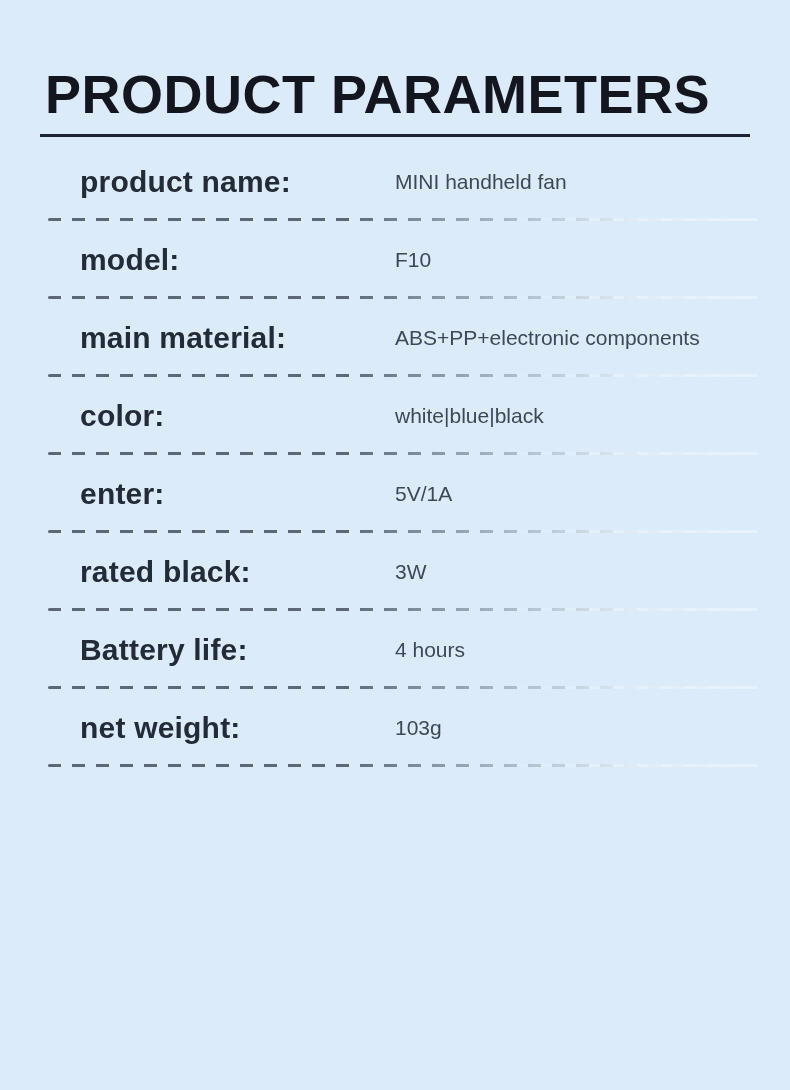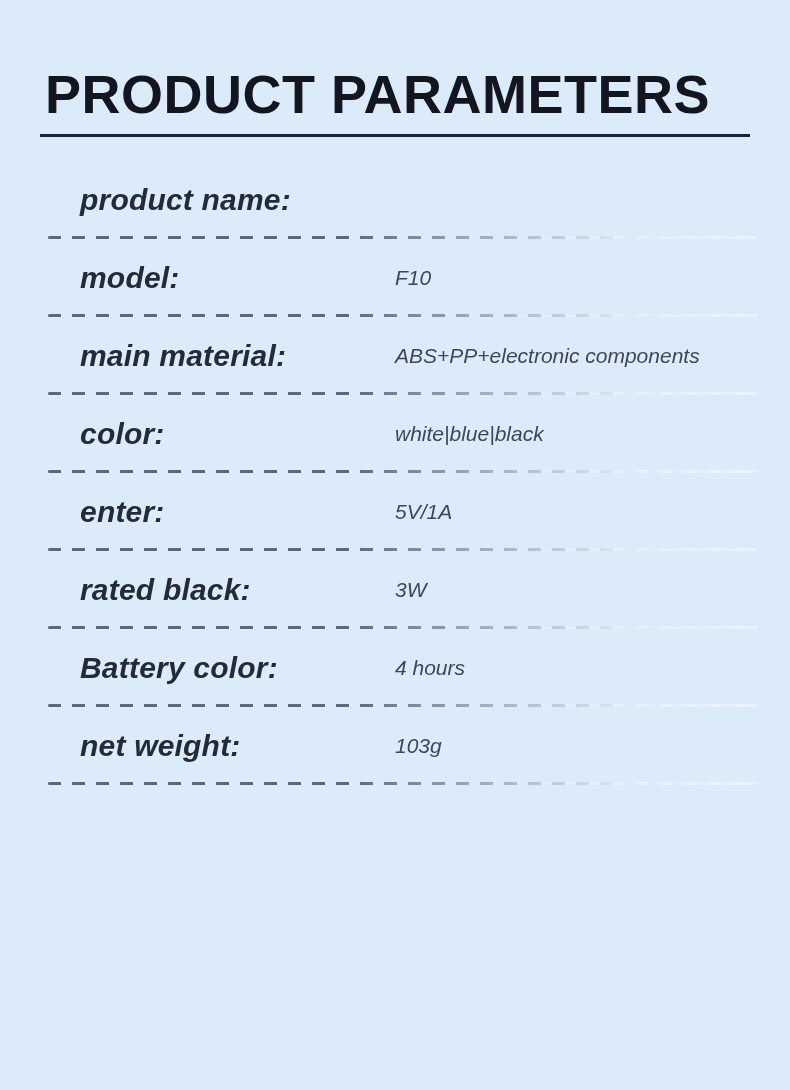--- a/index.html
+++ b/index.html
@@ -31,22 +31,21 @@
     font-weight: bold;
     letter-spacing: 0.5px;
     color: var(--title);
   }
   .title-underline {
     height: 3px;
     background: var(--underline);
     margin: 7px 40px 0 40px;
   }
   .spec-table {
-    padding-top: 24px;
-    font-style: italic;
+    padding-top: 6px;
   }
   .row {
     position: relative;
     height: 78px;
     display: flex;
     align-items: center;
     padding-left: 80px;
   }
   .row .label {
     flex: 0 0 315px;
@@ -92,20 +91,21 @@
 
 <div class="page">
 
   <h1 class="page-title">PRODUCT PARAMETERS</h1>
   <div class="title-underline"></div>
 
   <div class="spec-table">
 
     <div class="row">
       <span class="label">product name:</span>
+      <span class="value">MINI handheld fan</span>
       <div class="divider"></div>
     </div>
 
     <div class="row">
       <span class="label">model:</span>
       <span class="value">F10</span>
       <div class="divider"></div>
     </div>
 
     <div class="row">
@@ -127,21 +127,21 @@
     </div>
 
     <div class="row">
       <span class="label">rated black:</span>
       <span class="value">3W</span>
       <div class="divider"></div>
     </div>
 
 
     <div class="row">
-      <span class="label">Battery color:</span>
+      <span class="label">Battery life:</span>
       <span class="value">4 hours</span>
       <div class="divider"></div>
     </div>
 
     <div class="row">
       <span class="label">net weight:</span>
       <span class="value">103g</span>
       <div class="divider"></div>
     </div>
 

